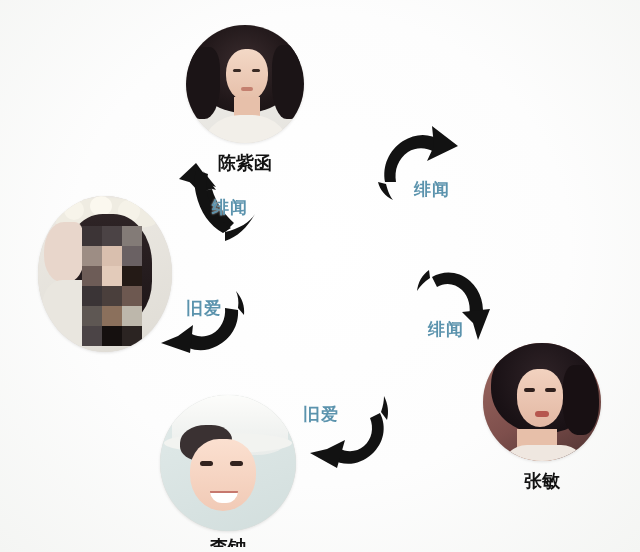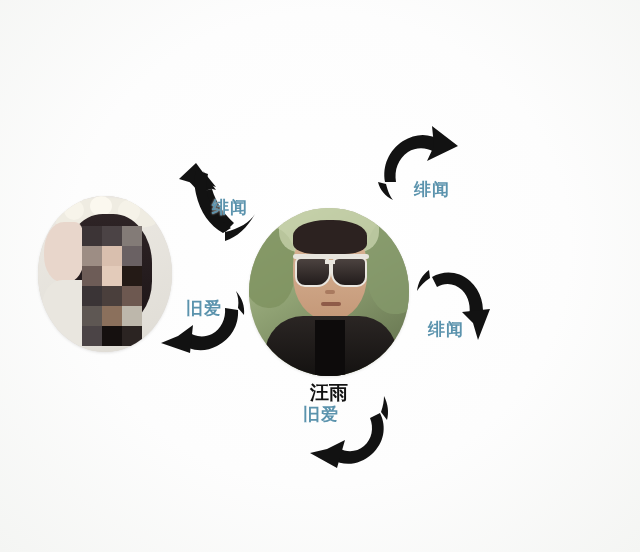--- a/index.html
+++ b/index.html
@@ -162,23 +162,68 @@
                C 221 329, 226 319, 225 308
                Z" fill="#121212"></path>
       <path d="M 238 308
                C 239 301, 238 296, 236 291
                C 242 298, 245 306, 244 315
                Z" fill="#121212"></path>
       <path d="M 193 325 L 190 353 L 161 343 L 178 336 Z" fill="#121212"></path>
     </g>
   </svg>
 
-
-
-
+  <div class="node" style="left:186px; top:25px;">
+    <div class="photo" style="width:118px; height:118px;">
+      <div class="bg" style="background:linear-gradient(160deg,#efeeea 0%,#e6e4df 100%);"></div>
+
+      <div style="position:absolute;left:4px;top:-4px;width:110px;height:92px;border-radius:50%;background:radial-gradient(ellipse at 50% 45%, #3a2c2e 0%, #201719 60%, #150f11 100%);"></div>
+      <div style="position:absolute;left:0px;top:22px;width:34px;height:72px;border-radius:48% 30% 46% 40%;background:#1b1416;"></div>
+      <div style="position:absolute;left:86px;top:20px;width:32px;height:74px;border-radius:30% 48% 40% 46%;background:#1b1416;"></div>
+
+      <div style="position:absolute;left:40px;top:24px;width:42px;height:52px;border-radius:46% 46% 50% 50%;background:linear-gradient(180deg,#f3d8c6 0%,#e6bfa9 100%);"></div>
+      <div style="position:absolute;left:47px;top:44px;width:8px;height:3px;border-radius:2px;background:#3a2a24;"></div>
+      <div style="position:absolute;left:66px;top:44px;width:8px;height:3px;border-radius:2px;background:#3a2a24;"></div>
+      <div style="position:absolute;left:55px;top:62px;width:12px;height:4px;border-radius:3px;background:#c4806f;"></div>
+
+      <div style="position:absolute;left:48px;top:72px;width:26px;height:22px;background:#e7c0aa;"></div>
+      <div style="position:absolute;left:14px;top:90px;width:92px;height:40px;border-radius:40px 40px 0 0;background:#f2efe9;"></div>
+    </div>
+    <div class="node-label" style="top:126px; font-size:18px;">陈紫函</div>
+  </div>
+
+
+  <div class="node" style="left:483px; top:343px;">
+    <div class="photo" style="width:118px; height:118px;">
+      <div class="bg" style="background:linear-gradient(150deg,#9e6a62 0%,#7e4f4c 55%,#4c3130 100%);"></div>
+      <div style="position:absolute;left:8px;top:-6px;width:104px;height:96px;border-radius:50% 50% 46% 46%;background:radial-gradient(ellipse at 50% 42%, #2f2327 0%, #1a1216 65%, #120c0f 100%);"></div>
+      <div style="position:absolute;left:80px;top:22px;width:36px;height:70px;border-radius:30% 50% 44% 40%;background:#181013;"></div>
+      <div style="position:absolute;left:34px;top:26px;width:46px;height:58px;border-radius:44% 44% 50% 50%;background:linear-gradient(180deg,#f2d2bf 0%,#e3b8a4 100%);"></div>
+      <div style="position:absolute;left:41px;top:45px;width:11px;height:4px;border-radius:2px;background:#2f1f1c;"></div>
+      <div style="position:absolute;left:62px;top:45px;width:11px;height:4px;border-radius:2px;background:#2f1f1c;"></div>
+      <div style="position:absolute;left:52px;top:68px;width:14px;height:6px;border-radius:4px;background:#b6574f;"></div>
+      <div style="position:absolute;left:34px;top:86px;width:40px;height:32px;background:#e7bfa9;"></div>
+      <div style="position:absolute;left:18px;top:102px;width:86px;height:26px;border-radius:26px 26px 0 0;background:#efe7e0;"></div>
+    </div>
+    <div class="node-label" style="top:126px; font-size:18px;">张敏</div>
+  </div>
+
+  <div class="node" style="left:160px; top:395px;">
+    <div class="photo" style="width:136px; height:136px;">
+      <div class="bg" style="background:linear-gradient(160deg,#e2ebea 0%,#d2dedd 100%);"></div>
+      <div style="position:absolute;left:12px;top:-2px;width:116px;height:62px;border-radius:56% 56% 30% 30%;background:linear-gradient(180deg,#fdfdfb 0%,#e9ecea 100%);"></div>
+      <div style="position:absolute;left:4px;top:38px;width:128px;height:20px;border-radius:50%;background:#f2f3f0;"></div>
+      <div style="position:absolute;left:20px;top:30px;width:52px;height:36px;border-radius:50% 40% 30% 40%;background:#3a3132;"></div>
+      <div style="position:absolute;left:30px;top:44px;width:66px;height:72px;border-radius:44% 44% 50% 50%;background:linear-gradient(180deg,#fbe0d0 0%,#f1cab6 100%);"></div>
+      <div style="position:absolute;left:40px;top:66px;width:13px;height:5px;border-radius:3px;background:#33231f;"></div>
+      <div style="position:absolute;left:70px;top:66px;width:13px;height:5px;border-radius:3px;background:#33231f;"></div>
+      <div style="position:absolute;left:50px;top:96px;width:28px;height:10px;border-radius:0 0 14px 14px;background:#ffffff;border-top:2px solid #c6786e;"></div>
+    </div>
+    <div class="node-label" style="top:140px; font-size:18px; overflow:hidden; height:12px;">李钟</div>
+  </div>
 
   <div class="node" style="left:38px; top:196px;">
     <div class="photo" style="width:134px; height:156px; border-radius:50%;">
       <div class="bg" style="background:linear-gradient(160deg,#edeae4 0%,#dfdcd5 100%);"></div>
 
       <div style="position:absolute;left:18px;top:2px;width:100px;height:30px;border-radius:50% 50% 20% 20%;background:#efece2;"></div>
       <div style="position:absolute;left:26px;top:4px;width:20px;height:20px;border-radius:50%;background:#f7f4ea;"></div>
       <div style="position:absolute;left:52px;top:0px;width:22px;height:20px;border-radius:50%;background:#fbf8ef;"></div>
       <div style="position:absolute;left:80px;top:4px;width:22px;height:22px;border-radius:50%;background:#f5f2e8;"></div>
 
@@ -203,43 +248,20 @@
         <i style="left:20px; top:80px;  width:20px;height:20px;background:#8b705c;"></i>
         <i style="left:40px; top:80px;  width:20px;height:20px;background:#bdb7ab;"></i>
         <i style="left:0px;  top:100px; width:20px;height:20px;background:#4b4446;"></i>
         <i style="left:20px; top:100px; width:20px;height:20px;background:#15100f;"></i>
         <i style="left:40px; top:100px; width:20px;height:20px;background:#2b2422;"></i>
       </div>
     </div>
     <div class="node-label" style="top:160px; font-size:18px;"></div>
   </div>
 
-  <div class="node" style="left:249px; top:208px; z-index:5;">
-    <div class="photo" style="width:160px; height:168px;">
-      <div class="bg" style="background:linear-gradient(150deg,#b9c49a 0%,#8fa173 45%,#5d6b48 100%);"></div>
-      <div style="position:absolute;left:-8px;top:20px;width:54px;height:80px;border-radius:50% 40% 45% 50%;background:#7f9360;opacity:.85;"></div>
-      <div style="position:absolute;left:116px;top:10px;width:56px;height:96px;border-radius:45% 50% 40% 50%;background:#85986a;opacity:.8;"></div>
-      <div style="position:absolute;left:30px;top:0px;width:100px;height:44px;border-radius:0 0 20px 20px;background:#cfd8b4;opacity:.7;"></div>
-
-      <div style="position:absolute;left:44px;top:16px;width:74px;height:96px;border-radius:44% 44% 46% 46%;background:linear-gradient(180deg,#dcb89a 0%,#c49878 100%);"></div>
-      <div style="position:absolute;left:44px;top:12px;width:74px;height:34px;border-radius:46% 46% 30% 30%;background:#2c2220;"></div>
-
-      <div style="position:absolute;left:44px;top:46px;width:76px;height:5px;border-radius:3px;background:#e7e4dd;"></div>
-      <div style="position:absolute;left:46px;top:49px;width:32px;height:26px;border-radius:6px 8px 14px 10px;background:linear-gradient(180deg,#4c4340 0%,#221c1b 100%);border:2px solid #e9e6df;"></div>
-      <div style="position:absolute;left:82px;top:49px;width:32px;height:26px;border-radius:8px 6px 10px 14px;background:linear-gradient(180deg,#4c4340 0%,#221c1b 100%);border:2px solid #e9e6df;"></div>
-      <div style="position:absolute;left:76px;top:52px;width:10px;height:4px;background:#e9e6df;"></div>
-
-      <div style="position:absolute;left:76px;top:82px;width:10px;height:4px;border-radius:3px;background:#a97a5f;"></div>
-      <div style="position:absolute;left:72px;top:94px;width:20px;height:4px;border-radius:3px;background:#8f5b49;"></div>
-
-      <div style="position:absolute;left:16px;top:108px;width:132px;height:62px;border-radius:38px 38px 0 0;background:linear-gradient(180deg,#2b2624 0%,#131110 100%);"></div>
-      <div style="position:absolute;left:66px;top:112px;width:30px;height:58px;background:#0d0b0b;"></div>
-    </div>
-    <div class="node-label" style="top:172px; font-size:19px;">汪雨</div>
-  </div>
 
   <div class="rel-tag" style="left:212px; top:196px; font-size:17px;">绯闻</div>
 
   <div class="rel-tag" style="left:414px; top:178px; font-size:17px;">绯闻</div>
 
   <div class="rel-tag" style="left:428px; top:318px; font-size:17px;">绯闻</div>
 
   <div class="rel-tag" style="left:303px; top:403px; font-size:17px;">旧爱</div>
 
   <div class="rel-tag" style="left:186px; top:297px; font-size:17px;">旧爱</div>

